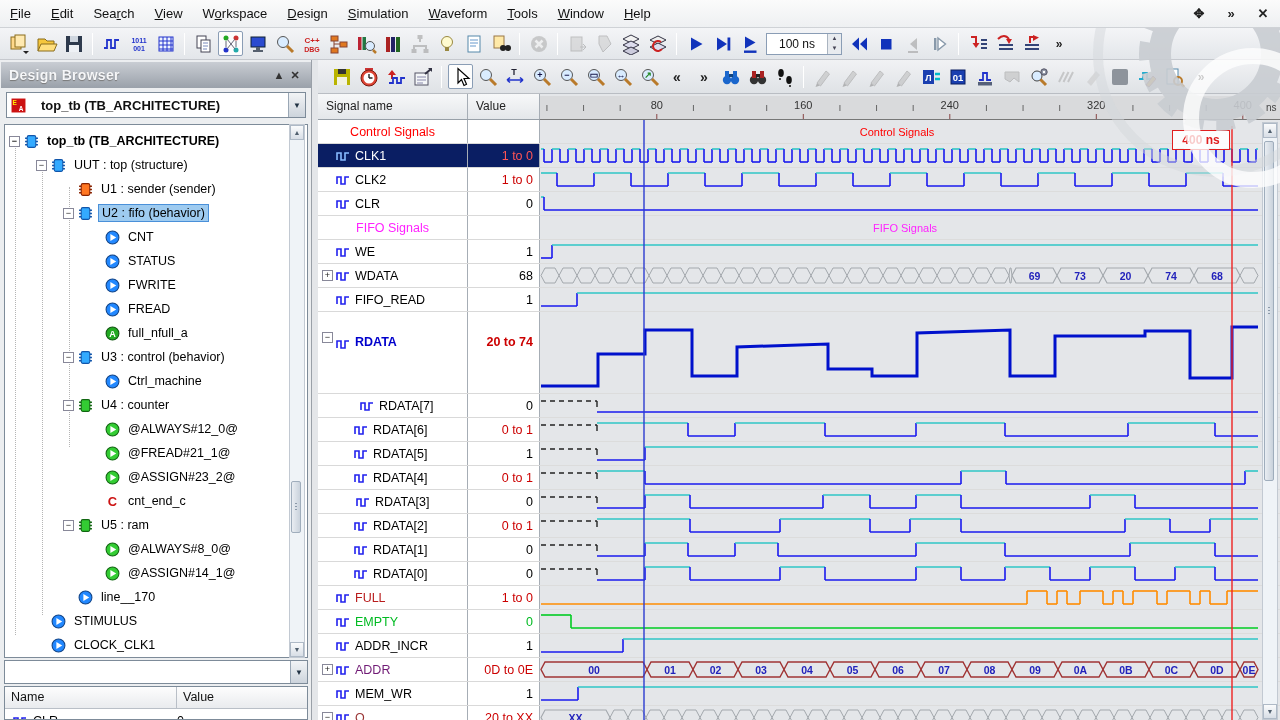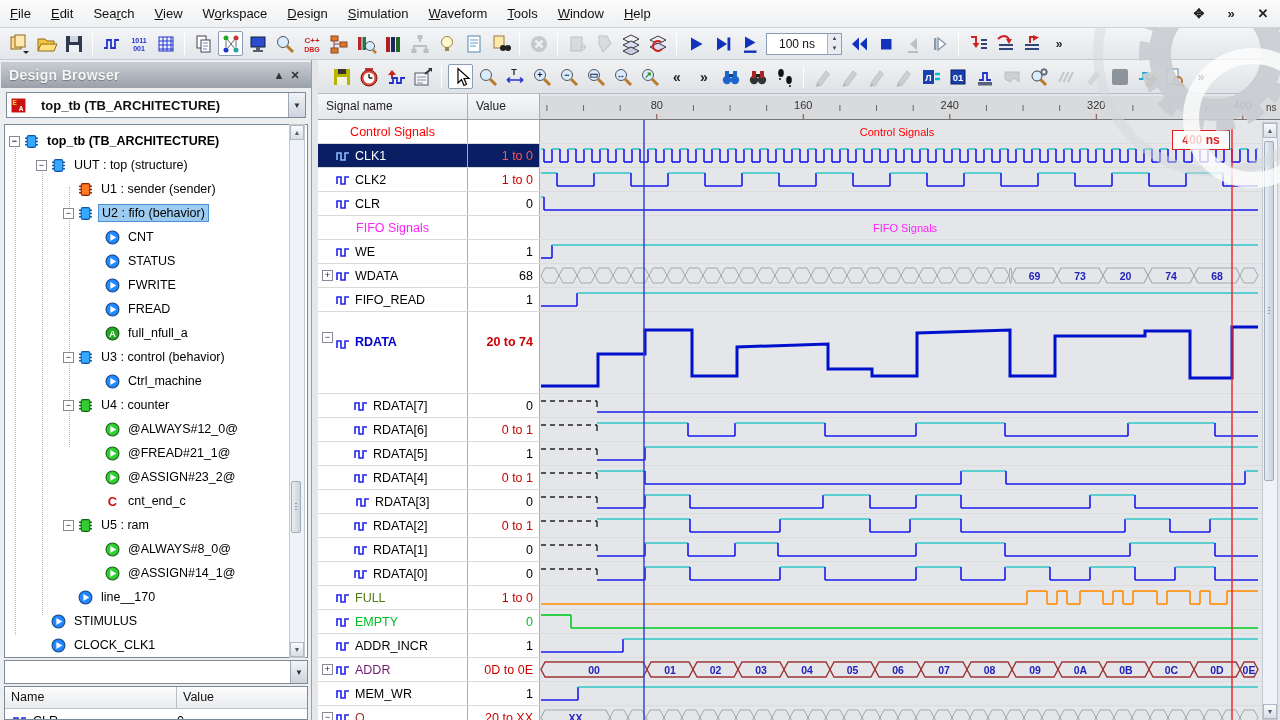--- a/index.html
+++ b/index.html
@@ -898,21 +898,21 @@
           <svg width="14" height="12" viewBox="0 0 14 12" class="sicon" style="align-self: flex-start; margin-top: 26px;">
             <path d="M1 10 V3 H5 V10 H9 V3 H13" stroke="#2222ee" fill="none" stroke-width="1.6"></path>
           </svg>
           <span style="color: rgb(0, 0, 204); font-weight: bold; align-self: flex-start; margin-top: 23px;">RDATA</span>
         </div>
         <div class="vc">
           <span style="color: rgb(204, 0, 0); align-self: flex-start; margin-top: 23px; font-weight: bold;">20 to 74</span>
         </div>
       </div>
       <div class="srow" style="top: 274px; height: 24px;">
-        <div class="nc" style="padding-left: 2px;">
+        <div class="nc" style="padding-left: 8px;">
           <span style="width: 34px; flex: 0 0 auto;"></span>
           <svg width="14" height="12" viewBox="0 0 14 12" class="sicon">
             <path d="M1 10 V3 H5 V10 H9 V3 H13" stroke="#2222ee" fill="none" stroke-width="1.6"></path>
           </svg>
           <span style="color: rgb(0, 0, 0);">RDATA[7]</span>
         </div>
         <div class="vc">
           <span style="color: rgb(0, 0, 0);">0</span>
         </div>
       </div>
@@ -999,21 +999,21 @@
         <div class="vc">
           <span style="color: rgb(0, 0, 0);">0</span>
         </div>
       </div>
       <div class="srow" style="top: 466px; height: 24px;">
         <div class="nc" style="padding-left: 2px;">
           <span style="width: 16px; flex: 0 0 auto;"></span>
           <svg width="14" height="12" viewBox="0 0 14 12" class="sicon">
             <path d="M1 10 V3 H5 V10 H9 V3 H13" stroke="#2222ee" fill="none" stroke-width="1.6"></path>
           </svg>
-          <span style="color: #4d7c0f;">FULL</span>
+          <span style="color: #b91c1c;">FULL</span>
         </div>
         <div class="vc">
           <span style="color: rgb(204, 0, 0);">1 to 0</span>
         </div>
       </div>
       <div class="srow" style="top: 490px; height: 24px;">
         <div class="nc" style="padding-left: 2px;">
           <span style="width: 16px; flex: 0 0 auto;"></span>
           <svg width="14" height="12" viewBox="0 0 14 12" class="sicon">
             <path d="M1 10 V3 H5 V10 H9 V3 H13" stroke="#2222ee" fill="none" stroke-width="1.6"></path>

